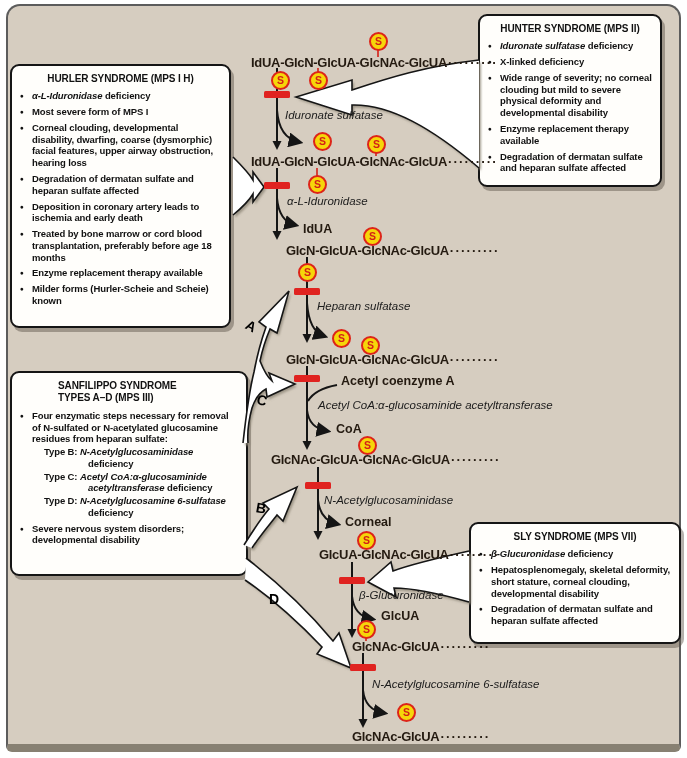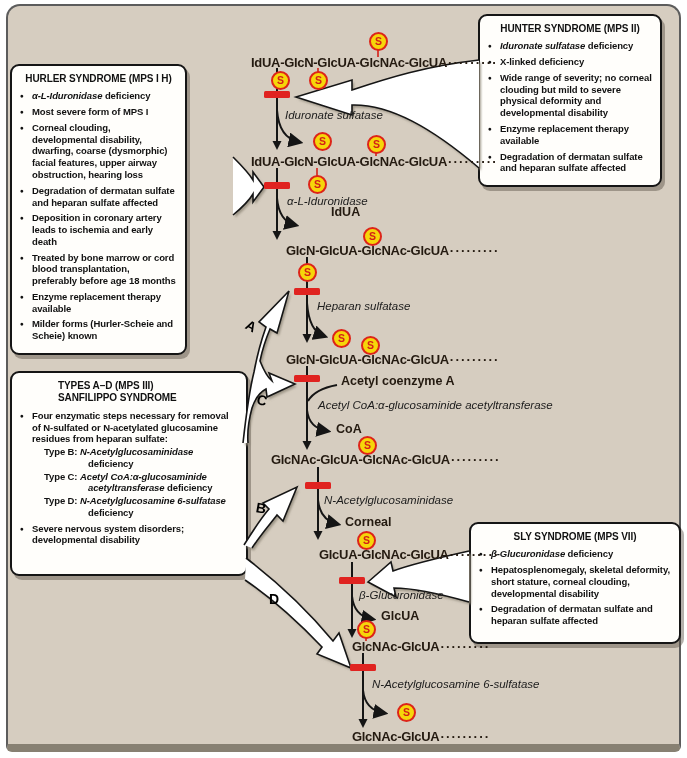--- a/index.html
+++ b/index.html
@@ -102,21 +102,21 @@
 
     <g stroke="#d32017" stroke-width="1.6">
       <line x1="378" y1="50" x2="378" y2="57"></line>
       <line x1="318" y1="68" x2="318" y2="72"></line>
       <line x1="317" y1="168" x2="317" y2="176"></line>
       <line x1="376" y1="152" x2="376" y2="156"></line>
       <line x1="366" y1="637" x2="366" y2="641"></line>
     </g>
   </svg>
 
-  <div class="box" style="left:10px;top:64px;width:177px;min-height:264px;">
+  <div class="box" style="left:10px;top:64px;width:221px;min-height:264px;">
     <div class="box-title">HURLER SYNDROME (MPS I H)</div>
     <div class="bullet"><i>α-L-Iduronidase</i><span> deficiency</span></div>
     <div class="bullet"><span>Most severe form of MPS I</span></div>
     <div class="bullet"><span>Corneal clouding, developmental disability, dwarfing, coarse (dysmorphic) facial features, upper airway obstruction, hearing loss</span></div>
     <div class="bullet"><span>Degradation of dermatan sulfate and heparan sulfate affected</span></div>
     <div class="bullet"><span>Deposition in coronary artery leads to ischemia and early death</span></div>
     <div class="bullet"><span>Treated by bone marrow or cord blood transplantation, preferably before age 18 months</span></div>
     <div class="bullet"><span>Enzyme replacement therapy available</span></div>
     <div class="bullet"><span>Milder forms (Hurler-Scheie and Scheie) known</span></div>
   </div>
@@ -125,22 +125,22 @@
     <div class="box-title">HUNTER SYNDROME (MPS II)</div>
     <div class="bullet"><i>Iduronate sulfatase</i><span> deficiency</span></div>
     <div class="bullet"><span>X-linked deficiency</span></div>
     <div class="bullet"><span>Wide range of severity; no corneal clouding but mild to severe physical deformity and developmental disability</span></div>
     <div class="bullet"><span>Enzyme replacement therapy available</span></div>
     <div class="bullet"><span>Degradation of dermatan sulfate and heparan sulfate affected</span></div>
   </div>
 
   <div class="box" style="left:10px;top:371px;width:238px;min-height:205px;">
     <div class="box-title sf-title">
+      <div>SANFILIPPO SYNDROME</div>
       <div>TYPES A–D (MPS III)</div>
-      <div>SANFILIPPO SYNDROME</div>
     </div>
     <div class="bullet">
       <span>Four enzymatic steps necessary for removal of N-sulfated or N-acetylated glucosamine residues from heparan sulfate:</span>
       <div class="type"><span>Type B: </span><i>N-Acetylglucosaminidase</i><span> deficiency</span></div>
       <div class="type"><span>Type C: </span><i>Acetyl CoA:α-glucosaminide acetyltransferase</i><span> deficiency</span></div>
       <div class="type"><span>Type D: </span><i>N-Acetylglucosamine 6-sulfatase</i><span> deficiency</span></div>
     </div>
     <div class="bullet"><span>Severe nervous system disorders; developmental disability</span></div>
   </div>
 
@@ -162,21 +162,21 @@
 
   <div class="enzyme" style="left:285px;top:109px;">Iduronate sulfatase</div>
   <div class="enzyme" style="left:287px;top:195px;">α-L-Iduronidase</div>
   <div class="enzyme" style="left:317px;top:300px;">Heparan sulfatase</div>
   <div class="enzyme" style="left:318px;top:399px;">Acetyl CoA:α-glucosaminide acetyltransferase</div>
   <div class="enzyme" style="left:324px;top:494px;">N-Acetylglucosaminidase</div>
   <div class="enzyme" style="left:359px;top:589px;">β-Glucuronidase</div>
   <div class="enzyme" style="left:372px;top:678px;">N-Acetylglucosamine 6-sulfatase</div>
 
   <div class="prod" style="left:341px;top:374px;">Acetyl coenzyme A</div>
-  <div class="prod" style="left:303px;top:205px;margin-left:28px;">IdUA</div>
+  <div class="prod" style="left:303px;top:222px;">IdUA</div>
   <div class="prod" style="left:336px;top:422px;">CoA</div>
   <div class="prod" style="left:345px;top:515px;">Corneal</div>
   <div class="prod" style="left:381px;top:609px;">GlcUA</div>
 
   <div class="steplabel" style="left:246px;top:318px;transform:rotate(28deg);">A</div>
   <div class="steplabel" style="left:257px;top:392px;transform:rotate(16deg);">C</div>
   <div class="steplabel" style="left:256px;top:500px;transform:rotate(10deg);">B</div>
   <div class="steplabel" style="left:269px;top:591px;">D</div>
 
   <div class="sdot" style="left:369px;top:32px;">S</div>

